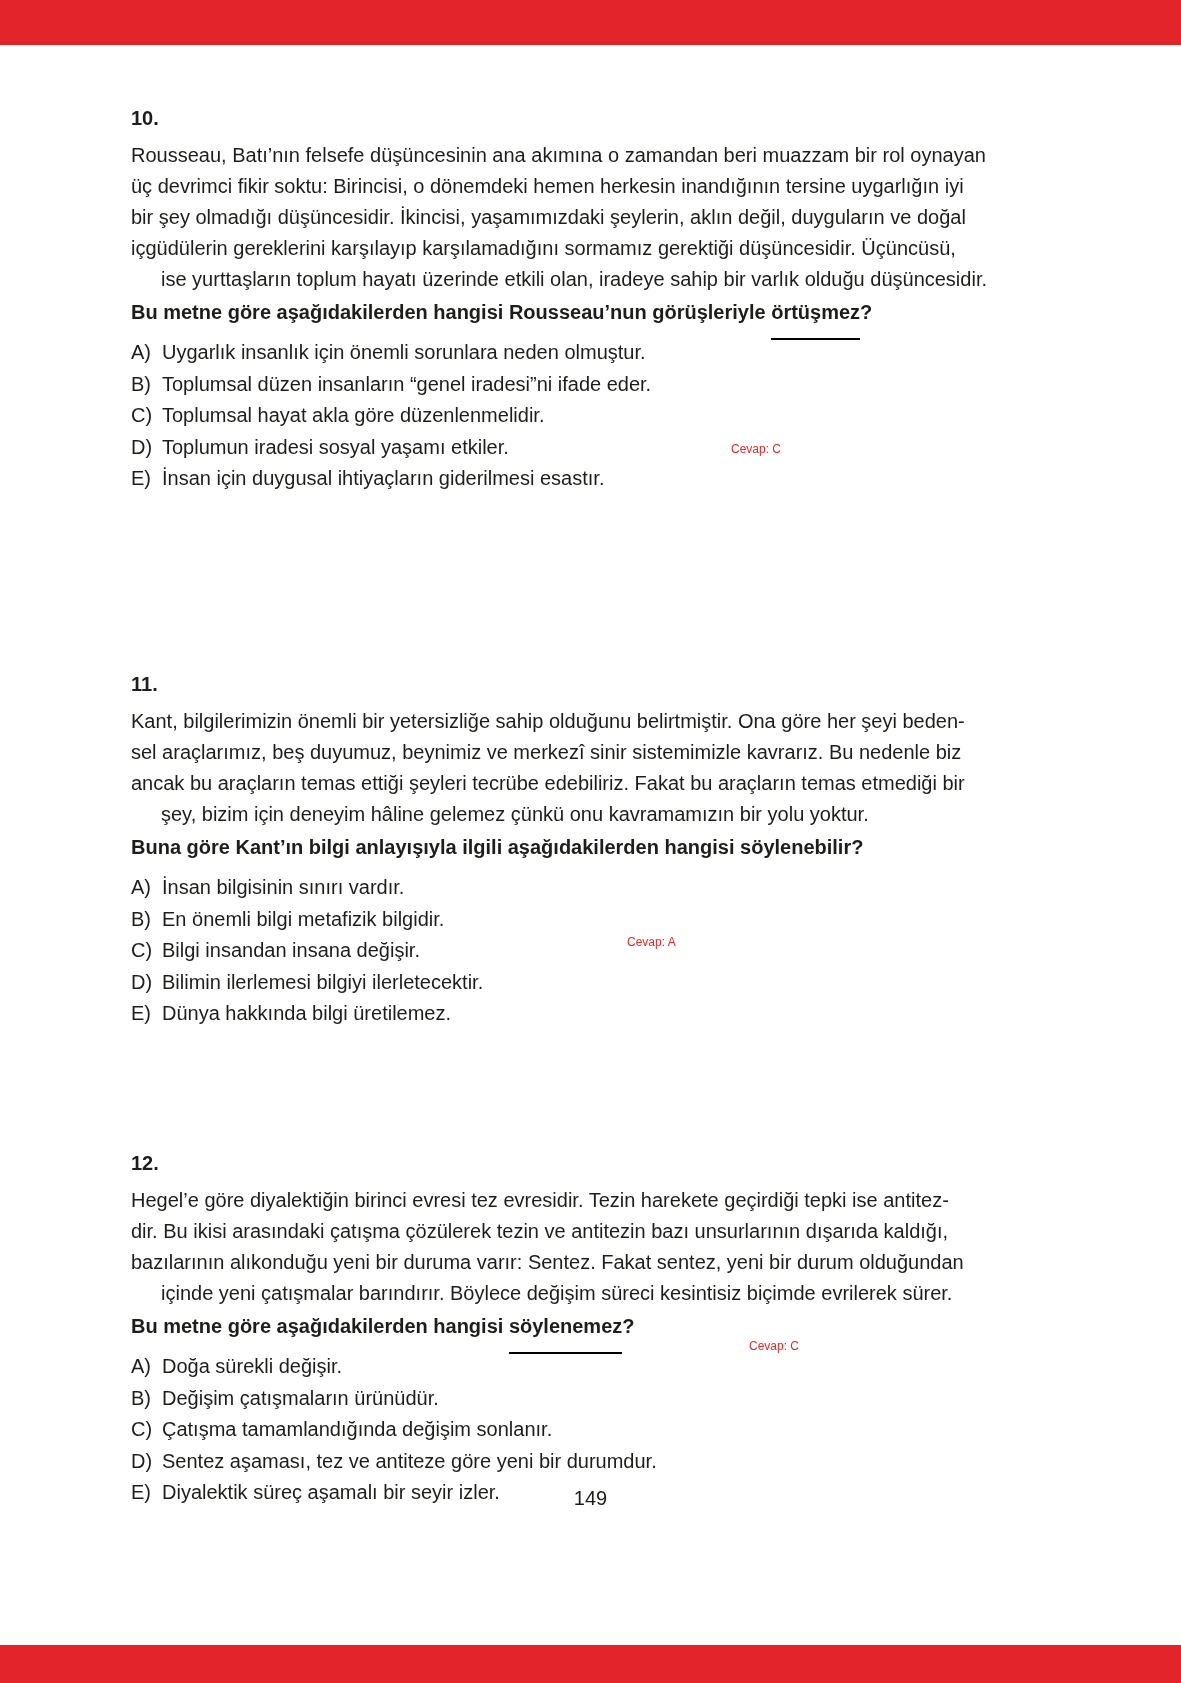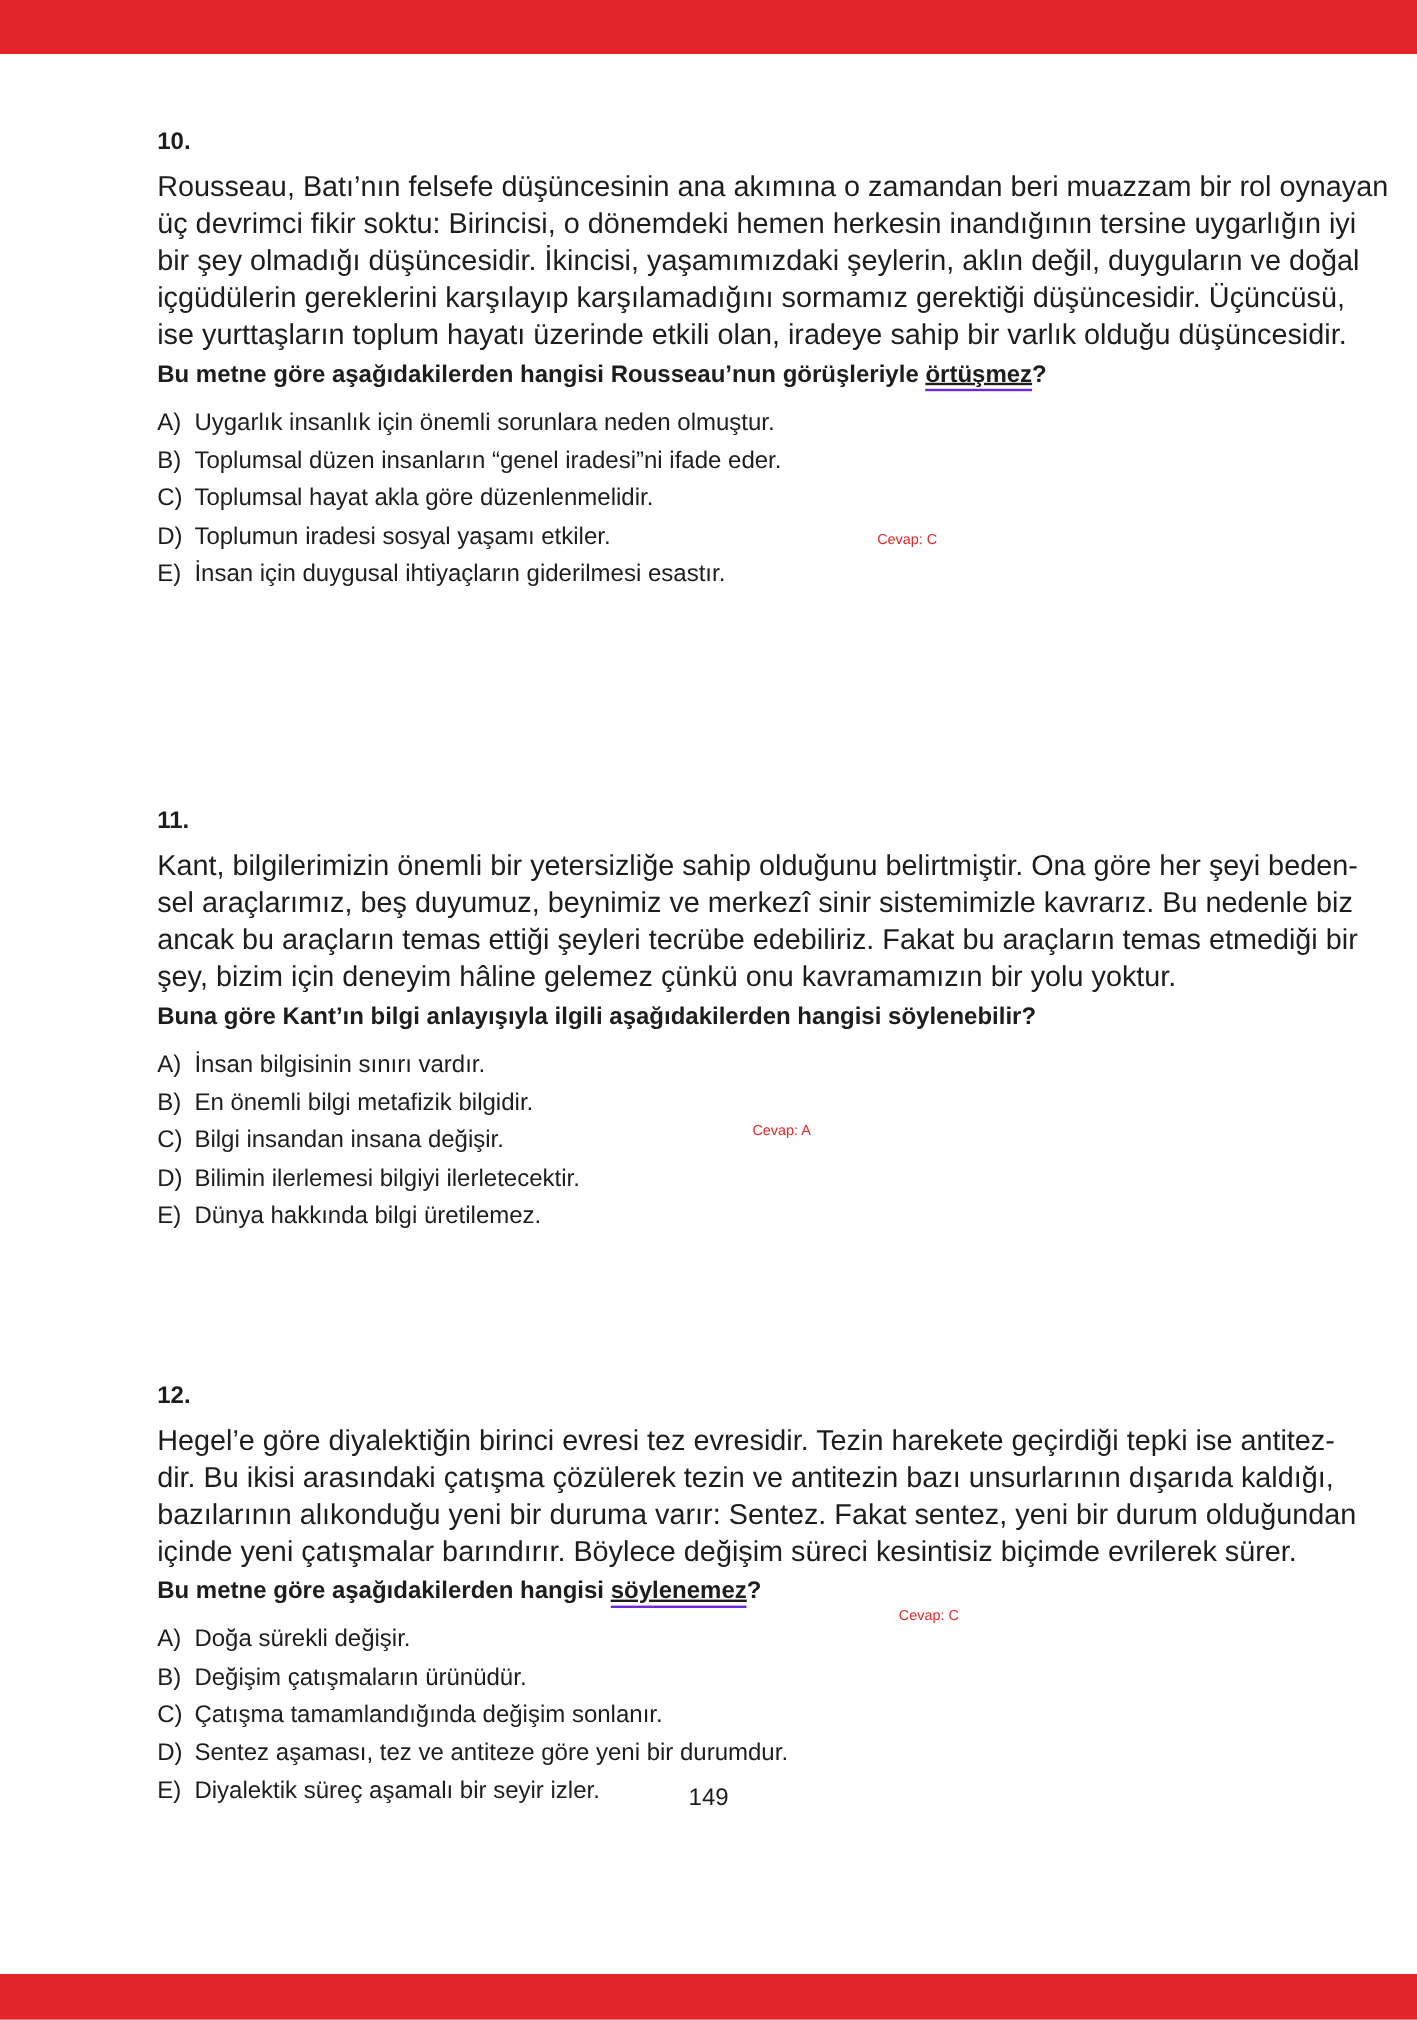--- a/index.html
+++ b/index.html
@@ -26,39 +26,38 @@
   .q-head { display: flex; flex-direction: column; }
   .q-number {
     font-weight: bold;
     font-size: 20px;
     line-height: 31px;
     width: 37px;
     flex: 0 0 37px;
   }
   .q-main { flex: 1 1 auto; width: 800px; }
   .intro-line {
-    font-size: 24px;
+    font-size: 20px;
     line-height: 31px;
     text-align: justify;
     text-align-last: justify;
     width: 800px;
     white-space: nowrap;
   }
-  .intro-line.last { text-align-last: left; }
+  .intro-line.last { text-align-last: left; margin-left: 30px; }
   .prompt {
     font-size: 20px;
     font-weight: bold;
     line-height: 31px;
     margin-top: 2px;
     white-space: nowrap;
   }
   .prompt .underlined {
-    border-bottom: 2px solid #6d28d9;
-    padding-bottom: 1px;
-    text-decoration: underline;
+    border-bottom: 2px solid #000000;
+    padding-bottom: 15px;
   }
   .options { margin-top: 9px; }
   .option-row {
     display: flex;
     font-size: 20px;
     line-height: 31.5px;
   }
   .option-letter { width: 31px; flex: 0 0 31px; }
   .option-text { flex: 1 1 auto; white-space: nowrap; }
 

